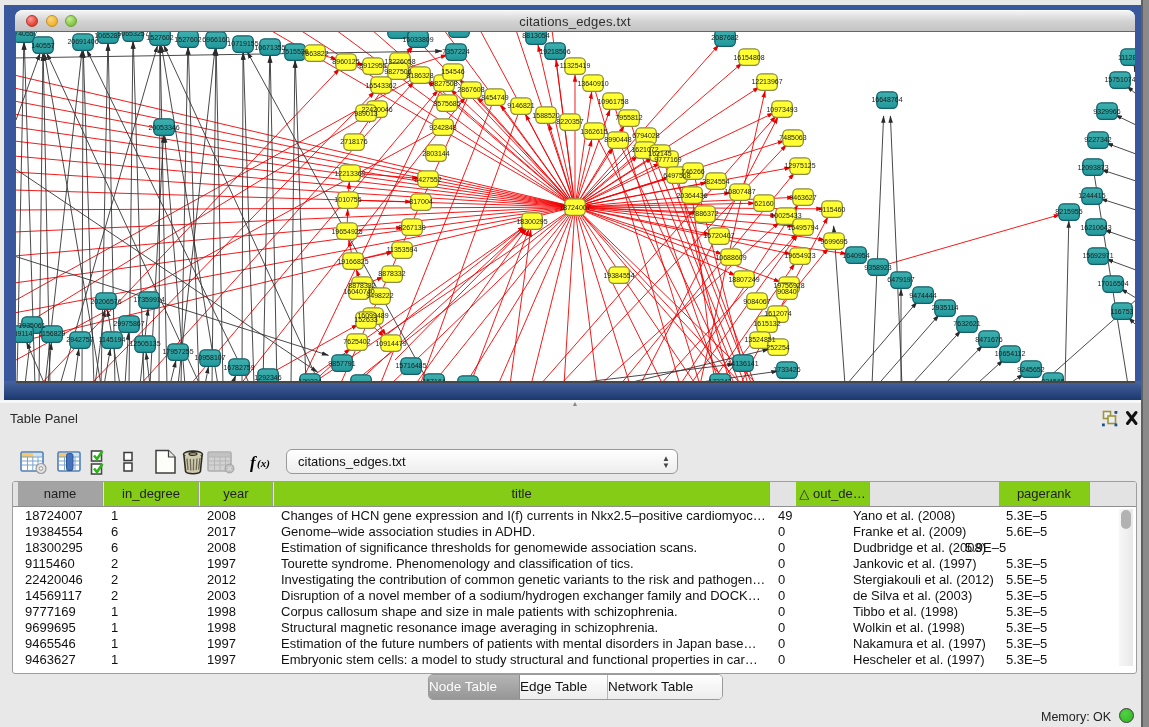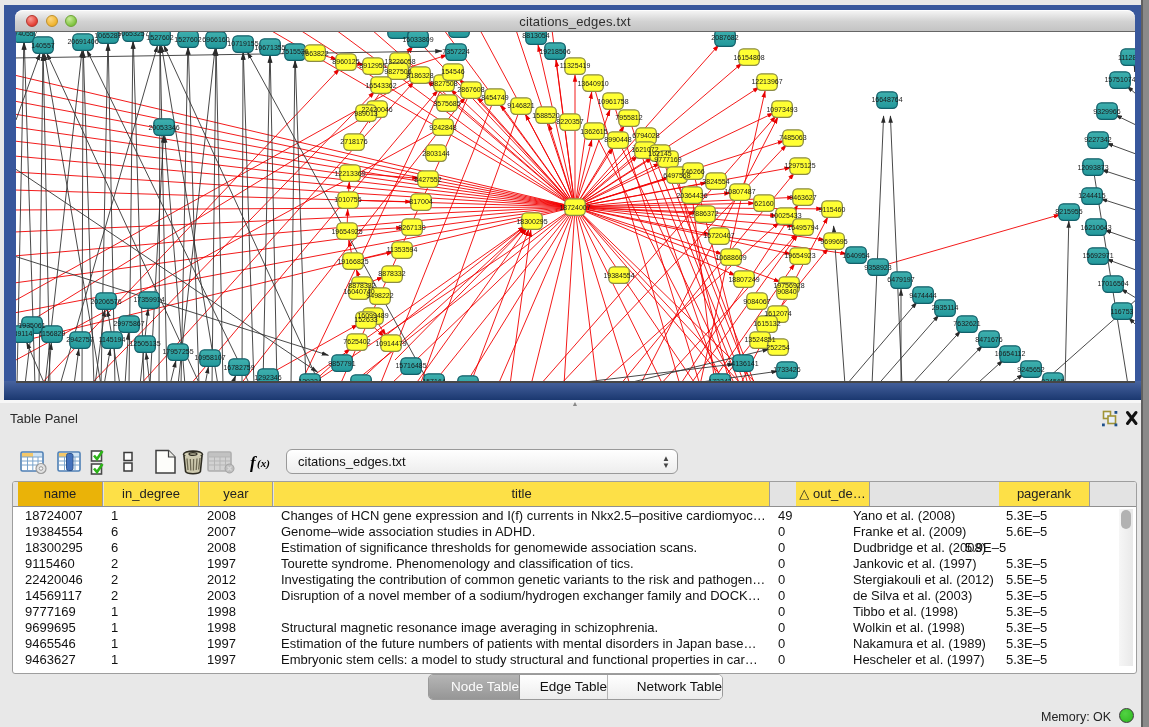--- a/index.html
+++ b/index.html
@@ -20,29 +20,29 @@
 #panel{left:0px;top:400px;width:1141px;height:327px;background:#e8e8e8}
 #panhl{left:0px;top:400px;width:1141px;height:3px;background:#f7f7f7}
 #ptitle{left:10px;top:411px;font-size:13px;color:#2a2a2a}
 #dropdown{left:286px;top:449px;width:392px;height:25px;border:1px solid #999;border-radius:6px;
  background:linear-gradient(#ffffff,#ededed);font-size:13px;color:#111;line-height:23px;padding-left:11px}
 .step{position:absolute;left:662px;top:455px;font-size:8px;color:#444;line-height:7px}
 #tblbox{left:12px;top:481px;width:1125px;height:193px;background:#fff;border:1px solid #9e9e9e;border-radius:3px;overflow:hidden}
 .tblwrap{position:absolute;left:0;top:0;width:100%;height:100%;font-size:13px}
 .thead{position:absolute;left:0;top:0;width:100%;height:25px;background:#e3e3e3;border-bottom:1.5px solid #8f8f8f}
 .hc{position:absolute;top:0;height:24px;line-height:24px;text-align:center;font-size:13px;color:#222;border-right:1px solid #9d9d9d}
-.hgray{background:#eab308}
-.hblue{background:#fde047}
+.hgray{background:#a3a3a3}
+.hblue{background:#84cc16}
 .trow{position:absolute;left:0;width:100%;height:16px;line-height:16px;color:#111}
 .tc{position:absolute;top:0;height:16px;white-space:nowrap;overflow:hidden}
 .sbtrack{position:absolute;left:1106px;top:27px;width:14px;height:157px;background:linear-gradient(90deg,#f6f6f6,#e9e9e9)}
 .sbthumb{position:absolute;left:1108px;top:28px;width:10px;height:19px;border-radius:5px;background:#b2b2b2}
 
 #tabs{left:428px;top:674px;width:295px;height:26px;border:1px solid #9a9a9a;border-radius:5px;overflow:hidden;display:flex}
-.tab{height:100%;font-size:13.5px;text-align:right;line-height:24px}
+.tab{height:100%;font-size:13.5px;text-align:left;line-height:24px}
 #tab1{width:91px;background:linear-gradient(#b5b5b5,#969696);color:#fdfdfd;border-right:1px solid #8f8f8f}
 #tab2{width:88px;background:linear-gradient(#ffffff,#ededed);color:#111;border-right:1px solid #b5b5b5}
 #tab3{width:114px;background:linear-gradient(#ffffff,#ededed);color:#111}
 #memory{left:1041px;top:710px;font-size:12.5px;color:#222}
 #memdot{left:1119px;top:708px;width:15px;height:15px;border-radius:50%;background:radial-gradient(circle at 40% 35%,#52d243,#2cb71e);border:1.5px solid #3a3a3a}
 #splitter{left:570px;top:401px;width:10px;height:5px;color:#888;font-size:7px;line-height:5px;text-align:center}
 </style></head>
 <body>
 <div id="stage">
  <div class="abs" id="desk"></div>
@@ -646,21 +646,21 @@
 <div class="tc" style="left:98px;width:86px">1</div>
 <div class="tc" style="left:194px;width:64px">2008</div>
 <div class="tc" style="left:268px;width:487px">Changes of HCN gene expression and I(f) currents in Nkx2.5–positive cardiomyoc…</div>
 <div class="tc" style="left:765px;width:65px">49</div>
 <div class="tc" style="left:840px;width:143px">Yano et al. (2008)</div>
 <div class="tc" style="left:993px;width:82px">5.3E–5</div>
 </div>
 <div class="trow" style="top:42px">
 <div class="tc" style="left:12px;width:76px">19384554</div>
 <div class="tc" style="left:98px;width:86px">6</div>
-<div class="tc" style="left:194px;width:64px">2007</div>
+<div class="tc" style="left:194px;width:64px">2017</div>
 <div class="tc" style="left:268px;width:487px">Genome–wide association studies in ADHD.</div>
 <div class="tc" style="left:765px;width:65px">0</div>
 <div class="tc" style="left:840px;width:143px">Franke et al. (2009)</div>
 <div class="tc" style="left:993px;width:82px">5.6E–5</div>
 </div>
 <div class="trow" style="top:58px">
 <div class="tc" style="left:12px;width:76px">18300295</div>
 <div class="tc" style="left:98px;width:86px">6</div>
 <div class="tc" style="left:194px;width:64px">2008</div>
 <div class="tc" style="left:268px;width:487px">Estimation of significance thresholds for genomewide association scans.</div>
@@ -692,40 +692,41 @@
 <div class="tc" style="left:194px;width:64px">2003</div>
 <div class="tc" style="left:268px;width:487px">Disruption of a novel member of a sodium/hydrogen exchanger family and DOCK…</div>
 <div class="tc" style="left:765px;width:65px">0</div>
 <div class="tc" style="left:840px;width:143px">de Silva et al. (2003)</div>
 <div class="tc" style="left:993px;width:82px">5.3E–5</div>
 </div>
 <div class="trow" style="top:122px">
 <div class="tc" style="left:12px;width:76px">9777169</div>
 <div class="tc" style="left:98px;width:86px">1</div>
 <div class="tc" style="left:194px;width:64px">1998</div>
+<div class="tc" style="left:268px;width:487px">Corpus callosum shape and size in male patients with schizophrenia.</div>
 <div class="tc" style="left:765px;width:65px">0</div>
 <div class="tc" style="left:840px;width:143px">Tibbo et al. (1998)</div>
 <div class="tc" style="left:993px;width:82px">5.3E–5</div>
 </div>
 <div class="trow" style="top:138px">
 <div class="tc" style="left:12px;width:76px">9699695</div>
 <div class="tc" style="left:98px;width:86px">1</div>
 <div class="tc" style="left:194px;width:64px">1998</div>
 <div class="tc" style="left:268px;width:487px">Structural magnetic resonance image averaging in schizophrenia.</div>
 <div class="tc" style="left:765px;width:65px">0</div>
 <div class="tc" style="left:840px;width:143px">Wolkin et al. (1998)</div>
 <div class="tc" style="left:993px;width:82px">5.3E–5</div>
 </div>
 <div class="trow" style="top:154px">
 <div class="tc" style="left:12px;width:76px">9465546</div>
 <div class="tc" style="left:98px;width:86px">1</div>
 <div class="tc" style="left:194px;width:64px">1997</div>
 <div class="tc" style="left:268px;width:487px">Estimation of the future numbers of patients with mental disorders in Japan base…</div>
 <div class="tc" style="left:765px;width:65px">0</div>
-<div class="tc" style="left:840px;width:143px">Nakamura et al. (1989)</div>
+<div class="tc" style="left:840px;width:143px">Nakamura et al. (1997)</div>
 <div class="tc" style="left:993px;width:82px">5.3E–5</div>
 </div>
 <div class="trow" style="top:170px">
 <div class="tc" style="left:12px;width:76px">9463627</div>
 <div class="tc" style="left:98px;width:86px">1</div>
 <div class="tc" style="left:194px;width:64px">1997</div>
 <div class="tc" style="left:268px;width:487px">Embryonic stem cells: a model to study structural and functional properties in car…</div>
 <div class="tc" style="left:765px;width:65px">0</div>
 <div class="tc" style="left:840px;width:143px">Hescheler et al. (1997)</div>
 <div class="tc" style="left:993px;width:82px">5.3E–5</div>

